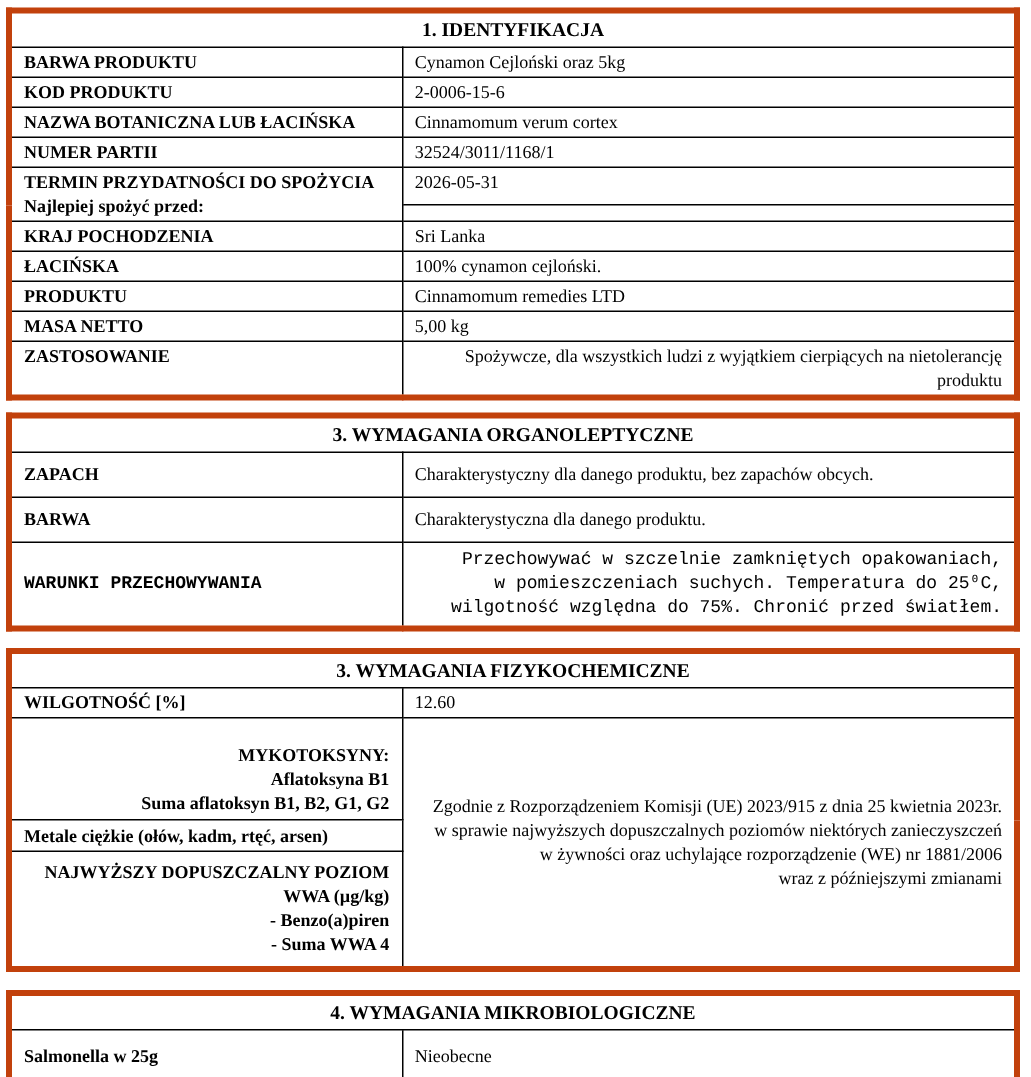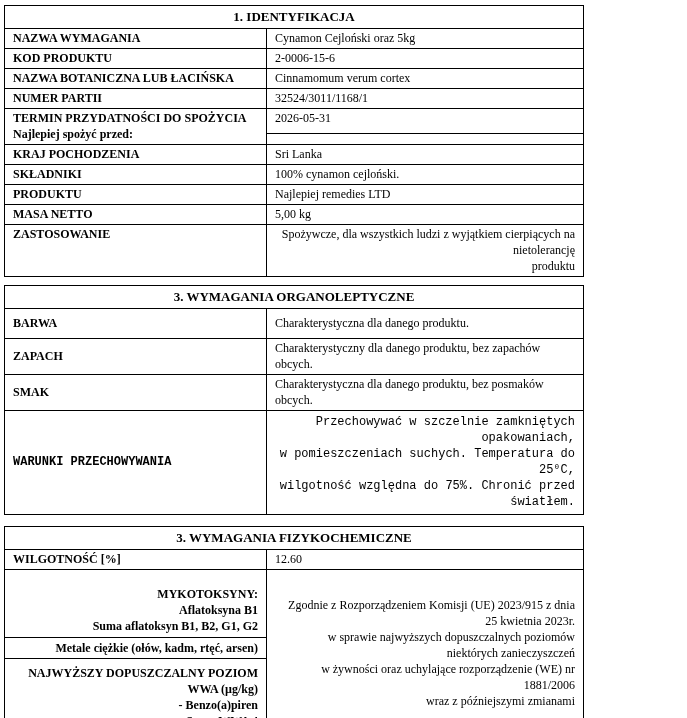--- a/index.html
+++ b/index.html
@@ -7,22 +7,22 @@
     margin: 0; padding: 0;
     background: #ffffff;
     color: #000000;
     font-family: "Liberation Serif", serif;
   }
   body { width: 687px; height: 718px; overflow: hidden; }
   .page { padding: 5px 4px 0 4px; }
 
   table.spec {
     border-collapse: collapse;
-    border: 1px solid #c2410c;
-    width: 580px;
+    border: 4px solid #c2410c;
+    width: 676px;
     table-layout: fixed;
   }
   col.c1 { width: 262px; }
 
   td {
     border: 1px solid #000;
     font-size: 12px;
     line-height: 16px;
     padding: 1px 8px 2px 8px;
     vertical-align: top;
@@ -37,42 +37,42 @@
   td.lbl { font-weight: bold; }
   .pre { white-space: pre-wrap; text-align: right; }
   .mid { vertical-align: middle; }
 
   .t1 { margin-bottom: 8px; }
   .t2 { margin-bottom: 11px; }
   .t3 { margin-bottom: 12px; }
 
   tr.subrow > td { height: 11px; padding: 0 8px; }
   tr.h30 > td { height: 30px; }
-  tr.h20 > td { height: 21px; text-align: right; }
+  tr.h20 > td { height: 21px; }
   tr.h38 > td { height: 39px; }
   td.h77 { height: 78px; }
   tr.warunki > td { padding-top: 3px; padding-bottom: 4px; font-family: Liberation Mono, monospace; }
   td.myk { padding-top: 16px; padding-bottom: 3px; }
 </style>
 </head>
 <body>
 
 <div class="page">
 
   <table class="spec t1">
     <colgroup>
         <col class="c1">
         <col class="c2">
       </colgroup>
     <tbody>
         <tr>
       <td colspan="2" class="hdr">1. IDENTYFIKACJA</td>
     </tr>
     <tr>
-      <td class="lbl">NAZWA WYMAGANIA</td>
+      <td class="lbl">BARWA PRODUKTU</td>
       <td class="val">Cynamon Cejloński oraz 5kg</td>
     </tr>
     <tr>
       <td class="lbl">KOD PRODUKTU</td>
       <td class="val">2-0006-15-6</td>
     </tr>
     <tr>
       <td class="lbl">NAZWA BOTANICZNA LUB ŁACIŃSKA</td>
       <td class="val">Cinnamomum verum cortex</td>
     </tr>
@@ -88,26 +88,26 @@
       <td class="val">2026-05-31</td>
     </tr>
     <tr class="subrow">
       <td class="val"></td>
     </tr>
     <tr>
       <td class="lbl">KRAJ POCHODZENIA</td>
       <td class="val">Sri Lanka</td>
     </tr>
     <tr>
-      <td class="lbl">SKŁADNIKI</td>
+      <td class="lbl">ŁACIŃSKA</td>
       <td class="val">100% cynamon cejloński.</td>
     </tr>
     <tr>
       <td class="lbl">PRODUKTU</td>
-      <td class="val">Najlepiej remedies LTD</td>
+      <td class="val">Cinnamomum remedies LTD</td>
     </tr>
     <tr>
       <td class="lbl">MASA NETTO</td>
       <td class="val">5,00 kg</td>
     </tr>
     <tr>
       <td class="lbl">ZASTOSOWANIE</td>
       <td class="val pre">Spożywcze, dla wszystkich ludzi z wyjątkiem cierpiących na nietolerancję
 produktu</td>
     </tr>
@@ -117,30 +117,26 @@
   <table class="spec t2">
     <colgroup>
         <col class="c1">
         <col class="c2">
       </colgroup>
     <tbody>
         <tr>
       <td colspan="2" class="hdr">3. WYMAGANIA ORGANOLEPTYCZNE</td>
     </tr>
     <tr class="h30">
-      <td class="lbl mid">BARWA</td>
-      <td class="val mid">Charakterystyczna dla danego produktu.</td>
-    </tr>
-    <tr class="h30">
       <td class="lbl mid">ZAPACH</td>
       <td class="val mid">Charakterystyczny dla danego produktu, bez zapachów obcych.</td>
     </tr>
     <tr class="h30">
-      <td class="lbl mid">SMAK</td>
-      <td class="val mid">Charakterystyczna dla danego produktu, bez posmaków obcych.</td>
+      <td class="lbl mid">BARWA</td>
+      <td class="val mid">Charakterystyczna dla danego produktu.</td>
     </tr>
     <tr class="warunki">
       <td class="lbl mid">WARUNKI PRZECHOWYWANIA</td>
       <td class="val pre mid">Przechowywać w szczelnie zamkniętych opakowaniach,
 w pomieszczeniach suchych. Temperatura do 25⁰C,
 wilgotność względna do 75%. Chronić przed światłem.</td>
     </tr>
   </tbody>
     </table>
 
@@ -177,20 +173,23 @@
     </tr>
   </tbody>
     </table>
 
   <table class="spec t4">
     <colgroup>
         <col class="c1">
         <col class="c2">
       </colgroup>
     <tbody>
+        <tr>
+      <td colspan="2" class="hdr">4. WYMAGANIA MIKROBIOLOGICZNE</td>
+    </tr>
     <tr class="h38">
       <td class="lbl mid">Salmonella w 25g</td>
       <td class="val mid">Nieobecne</td>
     </tr>
   </tbody>
     </table>
 
 </div>
 
 </body></html>

